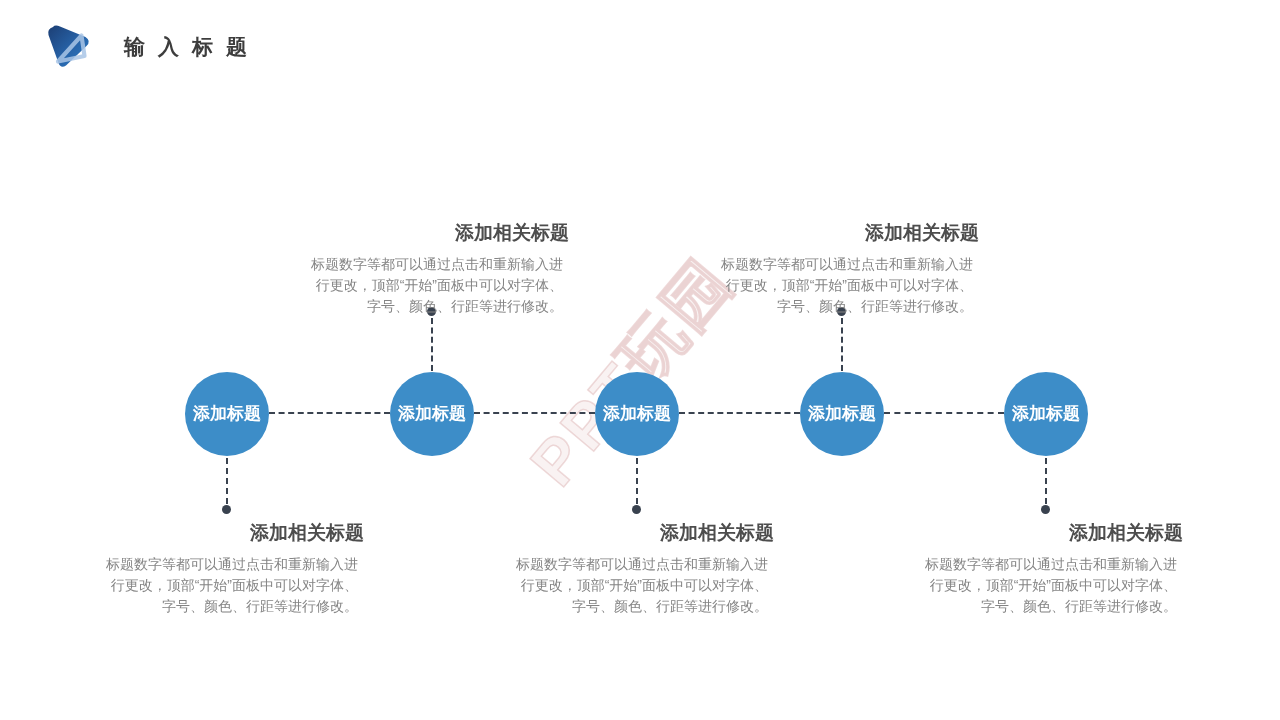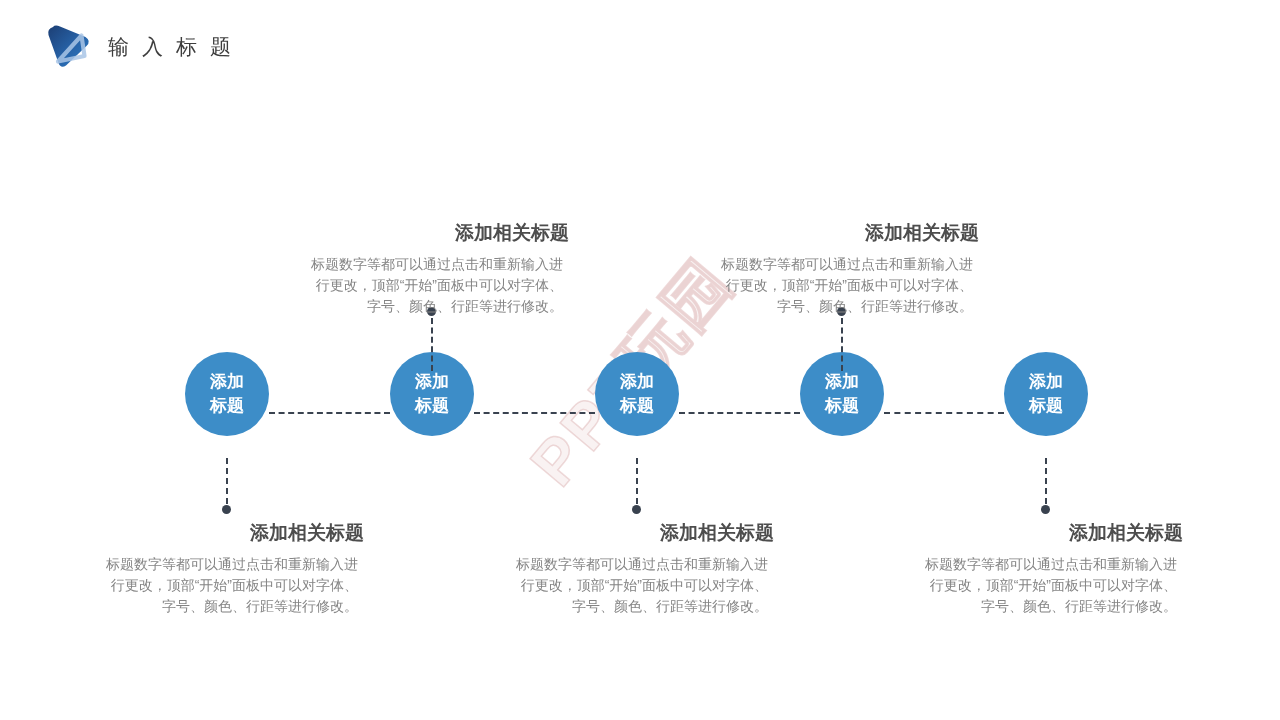--- a/index.html
+++ b/index.html
@@ -3,37 +3,37 @@
 <meta charset="utf-8">
 <style>
   html,body{margin:0;padding:0;background:#ffffff;}
   .slide{
     position:relative;width:1280px;height:720px;background:#ffffff;overflow:hidden;
     font-family:"Liberation Sans",sans-serif;
   }
   
   .logo{position:absolute;left:42px;top:22px;width:50px;height:50px;}
   .page-title{
-    position:absolute;left:108px;top:33px;
-    font-size:21px;letter-spacing:13px;color:#3d3d3d;white-space:nowrap;
+    position:absolute;left:124px;top:33px;
+    font-size:21px;letter-spacing:13px;color:#3d3d3d;white-space:nowrap;font-weight:bold;
   }
   
   .watermark{
     position:absolute;left:632px;top:372px;
     transform:translate(-50%,-50%) rotate(-50deg);
     font-size:64px;font-weight:bold;letter-spacing:4px;white-space:nowrap;
     color:rgba(224,183,183,0.18);
     -webkit-text-stroke:1.5px rgba(216,166,166,0.40);
     pointer-events:none;
   }
   
   .circle{
-    position:absolute;top:352px;width:84px;height:84px;border-radius:50%;
+    position:absolute;top:372px;width:84px;height:84px;border-radius:50%;
     background:#3d8dc8;color:#ffffff;
-    display:flex;flex-direction:column;align-items:center;justify-content:center;
+    display:flex;align-items:center;justify-content:center;
     font-size:17px;font-weight:bold;line-height:24px;text-align:center;
   }
   .h-dash{position:absolute;top:412px;height:0;border-top:2px dashed #3a4350;}
   .v-dash{position:absolute;width:0;border-left:2px dashed #39424f;}
   .dot{position:absolute;width:9px;height:9px;border-radius:50%;background:#39424f;}
   
   .block{position:absolute;width:270px;text-align:right;}
   .block-heading{font-size:19px;font-weight:bold;color:#4d4d4d;margin:0 0 8px 0;}
   .block-body{font-size:14px;line-height:21px;color:#848484;width:258px;margin:0 auto;}
 </style>

